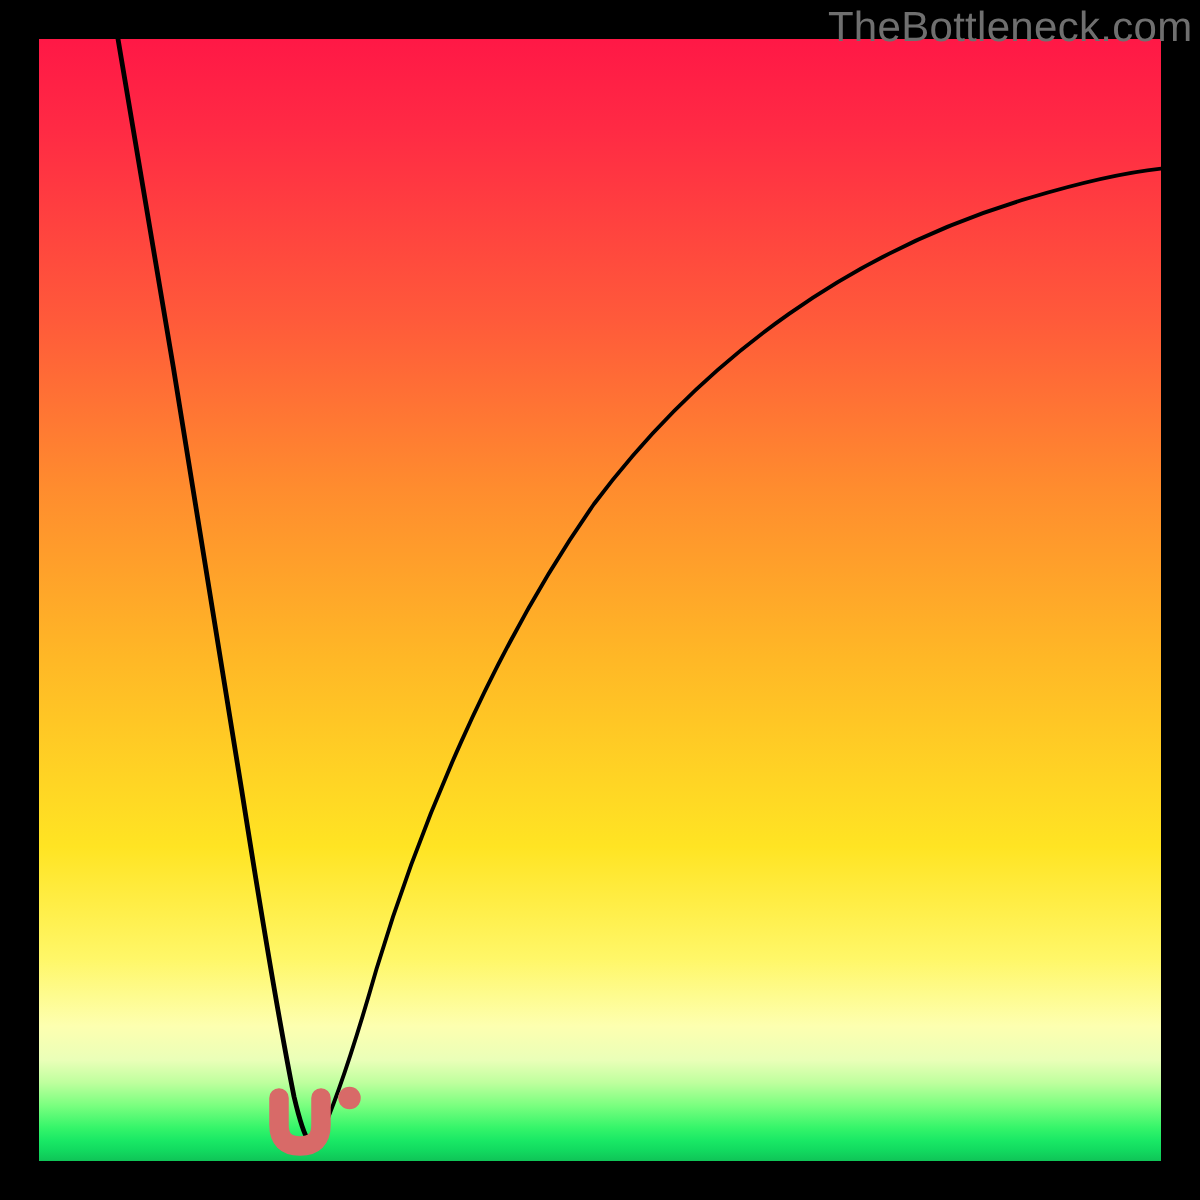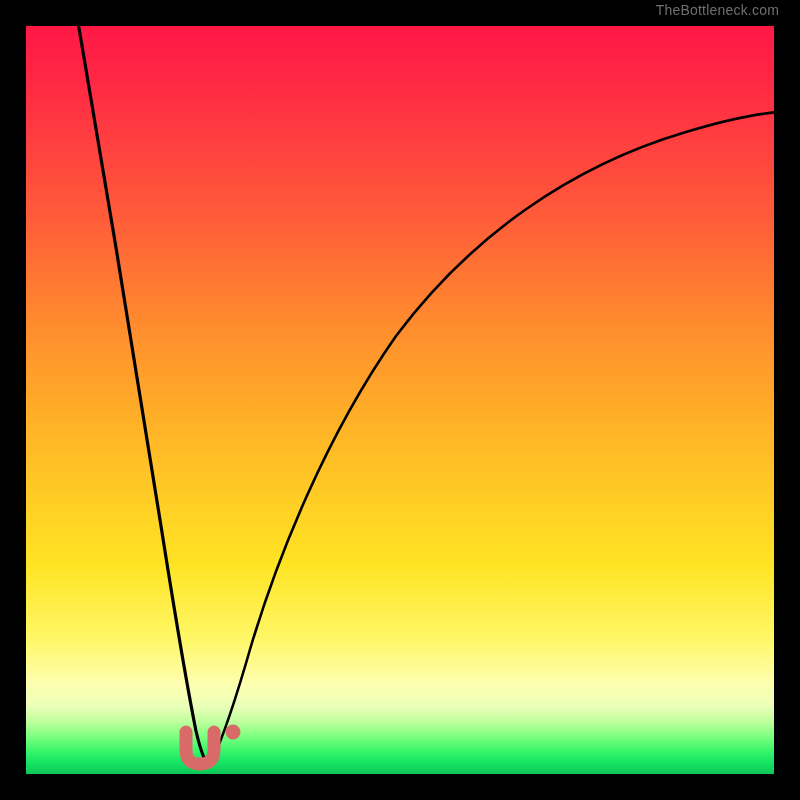--- a/index.html
+++ b/index.html
@@ -45,23 +45,23 @@
       #7cff80 95%,
       #36f56a 97%,
       #19e865 98.2%,
       #12db60 99%,
       #0fc457 100%
     );
   }
   .watermark {
     position: absolute;
     top: 2px;
-    right: 21px;
+    right: 5px;
     color: #6f6f6f;
-    font-size: 14px;
+    font-size: 28px;
     letter-spacing: 0.2px;
     font-weight: 500;
     user-select: none;
   }
   svg.curves {
     position: absolute;
     inset: 0;
   }
 </style>
 </head>

